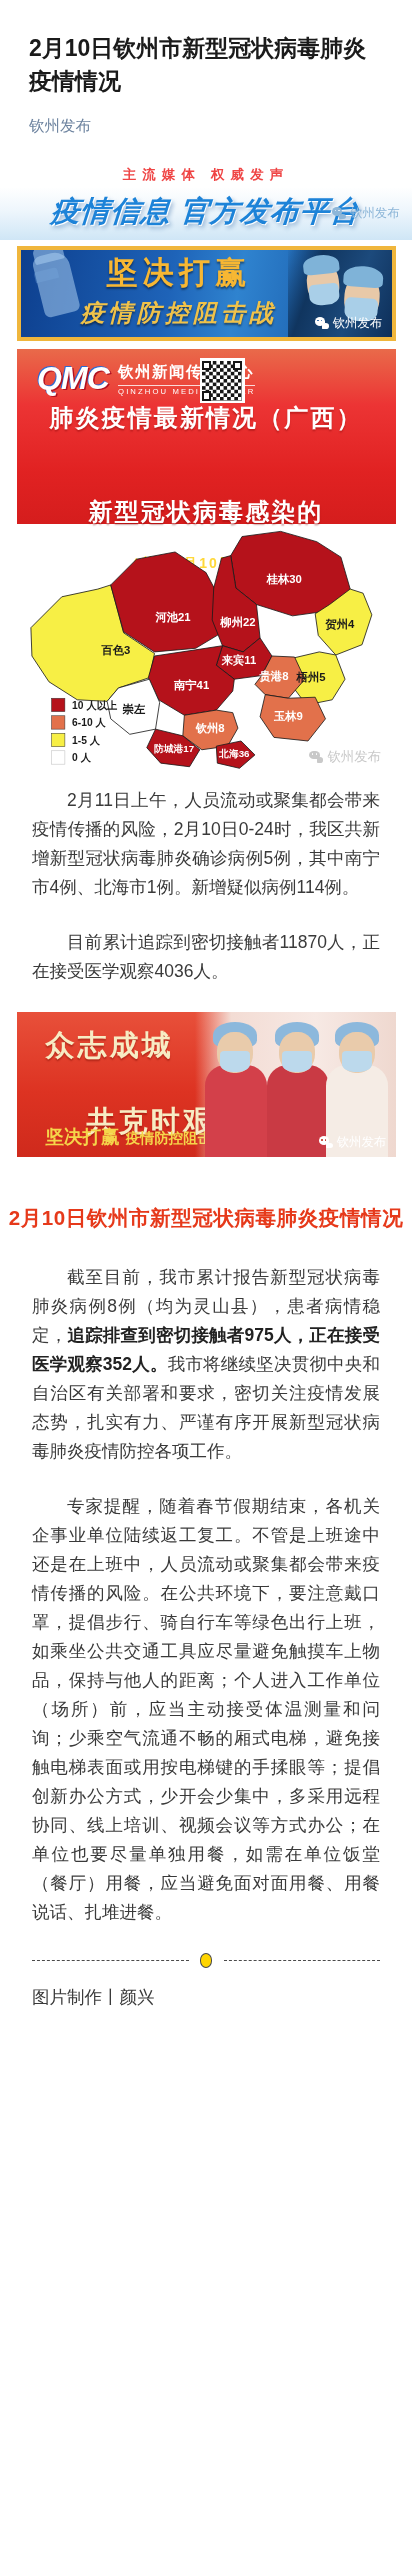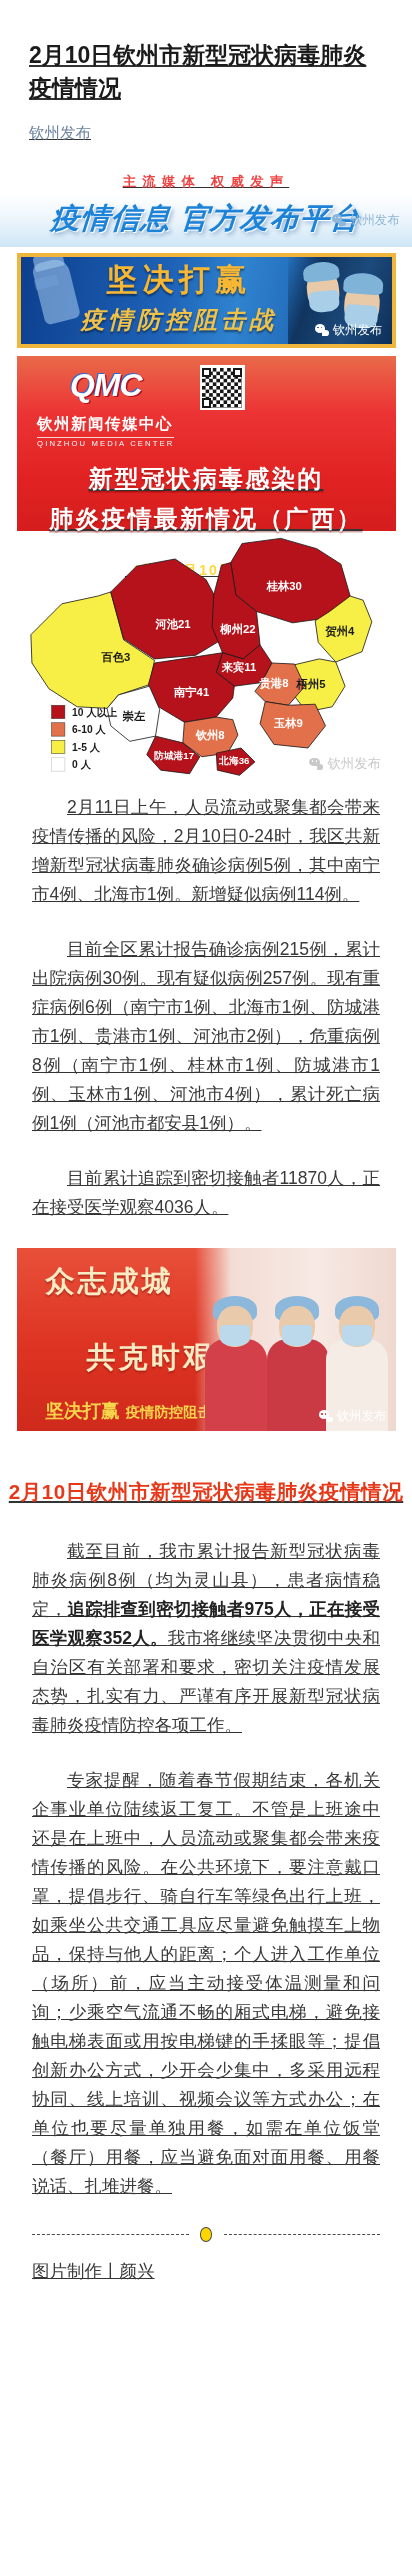--- a/index.html
+++ b/index.html
@@ -1,18 +1,18 @@
 <!DOCTYPE html>
 <html style="font-size:8.2px"><head>
 <meta charset="utf-8">
 <style>
   * { margin:0; padding:0; box-sizing:border-box; }
   html,body { background:#ffffff; }
   body { font-family:"Liberation Sans", sans-serif; color:#333; }
-  .page { width:412px; margin:15px auto; background:#fff; overflow:hidden; padding-top:24px;text-decoration:underline; }
+  .page { width:412px; margin:8px auto; background:#fff; overflow:hidden; padding-top:24px; }
 
   
   .title { font-size:23px; line-height:1.45; font-weight:700; color:#1b1b1b; padding:0 29px; }
   .byline { margin:17.5px 29px 0; font-size:15.5px; color:#6e84a0; }
 
   
   .masthead { margin-top:29px; text-align:center; }
   .mh-tagline { font-size:13.4px; color:#ef4444; letter-spacing:6.2px; font-weight:700; }
   .mh-mainrow { position:relative; margin-top:3.1px; padding:5.2px 0 7.2px;
      background:linear-gradient(180deg,#ffffff 0%, #eef6fc 45%, #cfe6f6 100%); }
@@ -45,21 +45,21 @@
   .face { position:absolute; width:32px; height:40px; background:#e8c9a8; border-radius:46% 46% 42% 42%; }
   .face .cap { position:absolute; top:-8.2px; left:-2.1px; right:-2.1px; height:19.6px; background:#7fb3d8; border-radius:50% 50% 20% 20%; }
   .face .mask { position:absolute; bottom:-2.1px; left:1px; right:1px; height:21.6px; background:#a9cfe8; border-radius:5.2px 5.2px 40% 40%; }
   .face1 { right:57px; top:17.5px; transform:rotate(-6deg); }
   .face2 { right:17.5px; top:31px; transform:rotate(4deg) scale(1.1); }
   .b1-wm { position:absolute; right:9.3px; bottom:5.2px; color:#ffffff; --eye:#1e5c9e; }
 
   
   .qmc { margin:8.2px 16.5px 0; height:175px; position:relative; color:#fff;
      background:linear-gradient(180deg,#e96a4a 0%, #ec3434 32%, #e12222 70%, #d51d1d 100%); }
-  .qmc-head { position:absolute; left:20.6px; top:11.3px; display:flex; align-items:center; gap:9.3px;flex-direction:column; }
+  .qmc-head { position:absolute; left:20.6px; top:11.3px; display:flex; align-items:center; gap:9.3px; }
   .qmc-logo { font-size:32px; font-weight:900; font-style:italic; letter-spacing:-1px;
      color:#ffffff; text-shadow:1.5px 1px 0 #b01020, -1px -1px 0 #2b6ad4; }
   .qmc-org-cn { font-size:15.5px; font-weight:700; letter-spacing:1.5px; }
   .qmc-org-en { font-size:7.7px; letter-spacing:2.1px; margin-top:2.1px; border-top:1px solid rgba(255,255,255,.8); padding-top:1.5px; }
   .qmc-qr { position:absolute; left:183px; top:9.3px; }
   .qr { background:#fff; padding:2.6px; position:relative; }
   .qr .pat { width:100%; height:100%; background:repeating-conic-gradient(#161616 0% 25%, #ffffff 0% 50%) 0 0/7.2px 7.2px; }
   .qr i { position:absolute; width:9.3px; height:9.3px; border:2.1px solid #161616; background:#fff; }
   .qr .e1{ left:2.6px; top:2.6px; } .qr .e2{ right:2.6px; top:2.6px; } .qr .e3{ left:2.6px; bottom:2.6px; }
   .qr-sm { width:45px; height:45px; }
@@ -72,21 +72,21 @@
   .mapblock { position:relative; margin-top:3.1px; }
   .map-legend-text { font-size:20px; fill:#1a1a1a; font-weight:600; }
   .map-wm { position:absolute; right:31px; bottom:20.6px; color:#c9c9c9; --eye:#fff; font-size:13.4px; }
 
   
   .body-p { padding:0 32px; font-size:17.5px; line-height:29px; text-align:justify; color:#3a3a3a;
      text-indent:2em; margin-bottom:26px; }
   .body-p b { font-weight:700; color:#222; }
 
   
-  .banner2 { margin:0 16.5px 47px; height:183px; position:relative; overflow:hidden;
+  .banner2 { margin:0 16.5px 47px; height:145px; position:relative; overflow:hidden;
      background:linear-gradient(180deg,#e8503a 0%, #dd3322 55%, #cf2a1c 100%); }
   .b2-s { position:absolute; left:29px; font-size:29px; font-weight:900; color:#f7ecc4; letter-spacing:3.1px; text-shadow:0 1.5px 1.5px rgba(120,10,0,.4);}
   .b2-s1 { top:13.4px; } .b2-s2 { top:52px; left:49px; } .b2-s3 { top:90px; left:70px; }
   .b2-sub { position:absolute; left:29px; bottom:8.2px; display:flex; align-items:baseline; gap:6.2px; }
   .b2-sub1 { font-size:18.5px; font-weight:900; color:#f5d54a; }
   .b2-sub2 { font-size:14.4px; font-weight:700; color:#f5d54a; }
   .b2-photo { position:absolute; right:0; top:0; bottom:0; width:201px;
      background:linear-gradient(90deg, rgba(246,231,226,0) 0%, #f3dcd4 18%, #f7e9e4 60%, #efd8cf 100%); }
   .nurse { position:absolute; bottom:-15.5px; width:62px; height:108px; border-radius:20.6px 20.6px 0 0; }
   .nurse .head { position:absolute; top:-33px; left:12.4px; width:36px; height:41px; background:#e9cbab; border-radius:46%; }
@@ -162,22 +162,22 @@
         <div class="qmc-org-cn">钦州新闻传媒中心</div>
         <div class="qmc-org-en">QINZHOU MEDIA CENTER</div>
       </div>
     </div>
     <div class="qmc-qr qr qr-sm">
         <div class="pat"></div>
         <i class="e1"></i>
         <i class="e2"></i>
         <i class="e3"></i>
       </div>
+    <div class="qmc-h qmc-h2">肺炎疫情最新情况（广西）</div>
     <div class="qmc-h qmc-h1">新型冠状病毒感染的</div>
-    <div class="qmc-h qmc-h2">肺炎疫情最新情况（广西）</div>
     <div class="qmc-date">（截至2月10日24时）</div>
   </div>
 
   <div class="mapblock">
     <svg width="412" height="257" viewBox="0 0 800 498">
       <g stroke="#1a1a1a" stroke-width="1.6" stroke-linejoin="round">
         <polygon points="60,195 120,135 190,120 215,112 240,205 300,245 290,292 230,312 208,338 150,335 95,300 62,250" fill="#f7ef45"></polygon>
         <polygon points="215,112 265,62 340,48 400,88 425,135 430,205 380,235 300,242 240,203" fill="#b5121b"></polygon>
         <polygon points="448,55 470,18 545,8 615,28 662,58 680,120 640,162 568,172 498,150 458,118" fill="#b5121b"></polygon>
         <polygon points="430,60 448,55 458,118 498,150 505,215 472,242 432,230 412,180 415,118" fill="#b5121b"></polygon>
@@ -222,21 +222,20 @@
     <div class="map-wm watermark">
       <span class="wmicon">
           <span class="big"></span>
           <span class="small"></span>
         </span>
       <span>钦州发布</span>
     </div>
   </div>
 
   <p class="body-p">2月11日上午，人员流动或聚集都会带来疫情传播的风险，2月10日0-24时，我区共新增新型冠状病毒肺炎确诊病例5例，其中南宁市4例、北海市1例。新增疑似病例114例。</p>
-  <p class="body-p">目前全区累计报告确诊病例215例，累计出院病例30例。现有疑似病例257例。现有重症病例6例（南宁市1例、北海市1例、防城港市1例、贵港市1例、河池市2例），危重病例8例（南宁市1例、桂林市1例、防城港市1例、玉林市1例、河池市4例），累计死亡病例1例（河池市都安县1例）。</p>
   <p class="body-p">目前累计追踪到密切接触者11870人，正在接受医学观察4036人。</p>
 
   <div class="banner2">
     <div class="b2-s b2-s1">众志成城</div>
     <div class="b2-s b2-s3">共克时艰</div>
     <div class="b2-sub">
       <span class="b2-sub1">坚决打赢</span>
       <span class="b2-sub2">疫情防控阻击战</span>
     </div>
     <div class="b2-photo">

